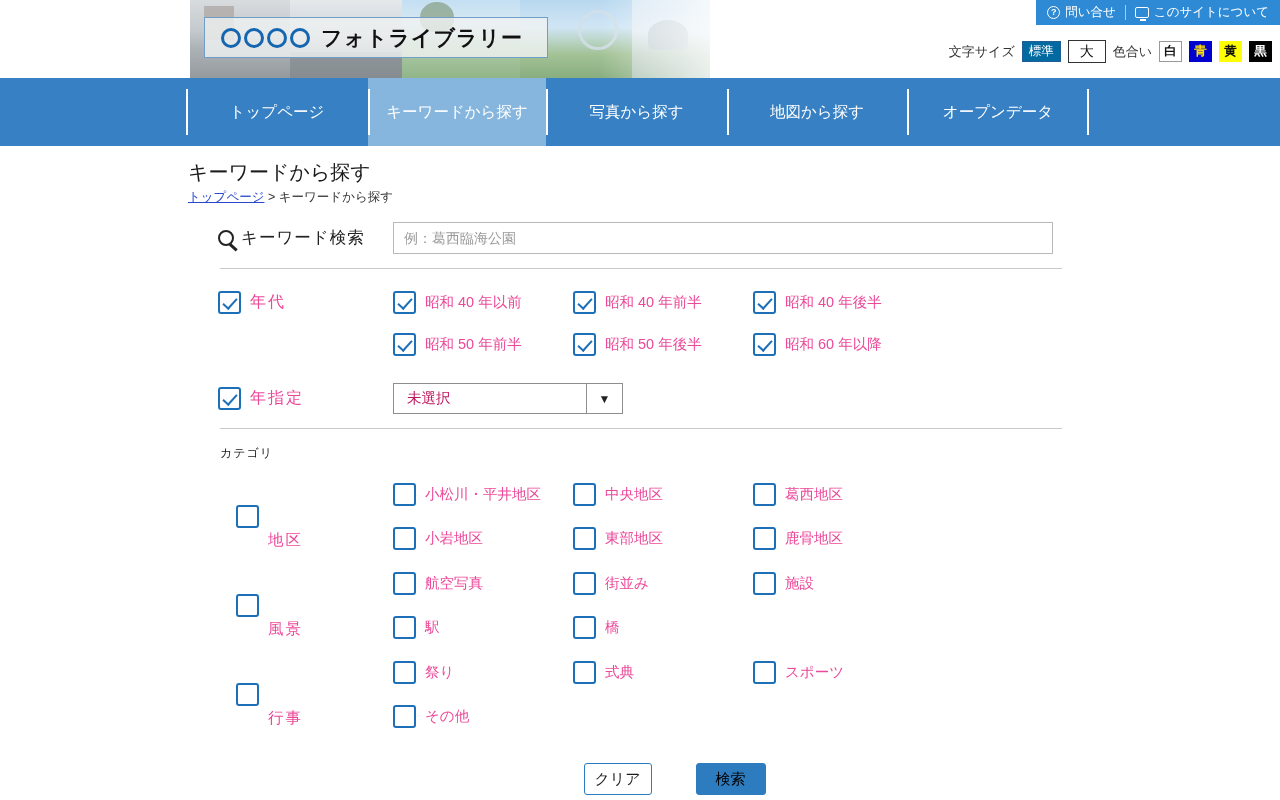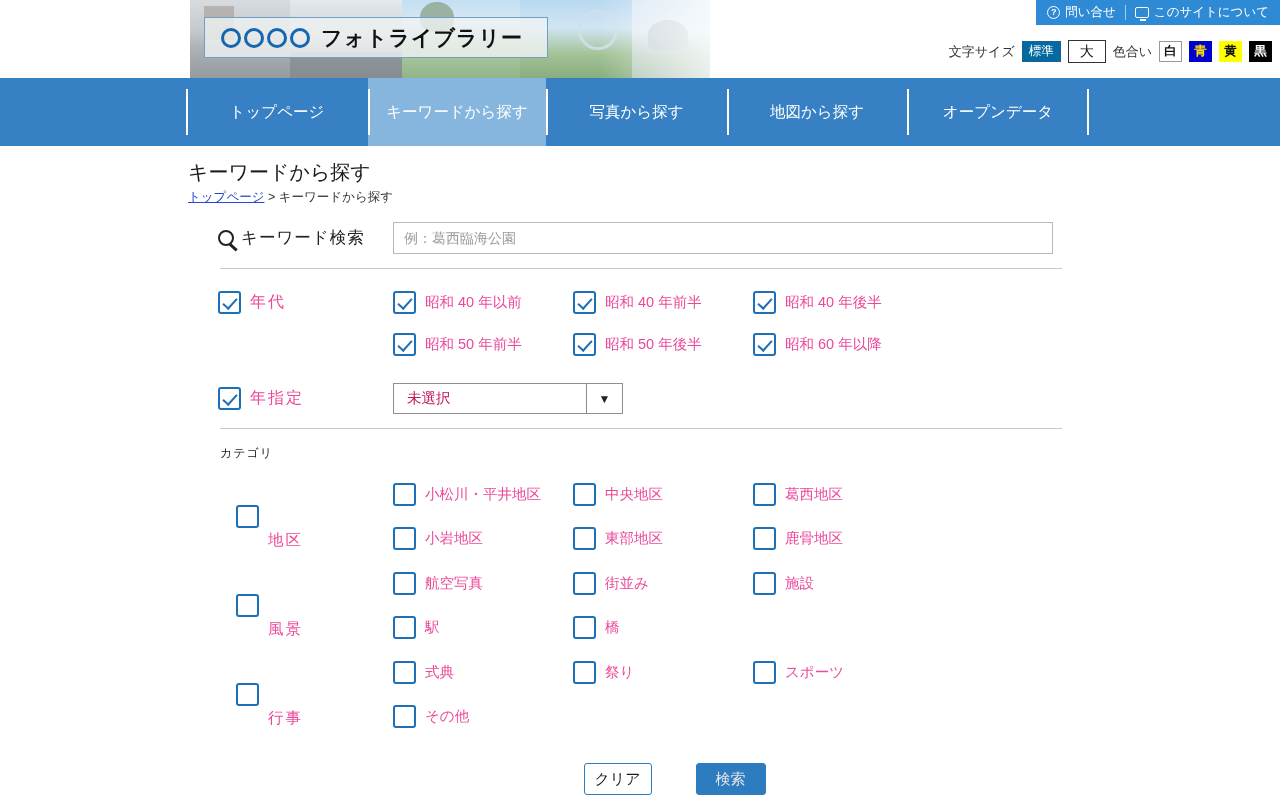--- a/index.html
+++ b/index.html
@@ -237,21 +237,21 @@
   .cat-head .lbl { font-size: 15.5px; letter-spacing: 2px; margin-top: 48px; }
   .cat-grid { display: grid; grid-template-columns: 180px 180px 180px; row-gap: 18px; }
 
   
   .btn-row { display: flex; justify-content: center; gap: 44px; margin: 34px 9px 0 -110px; }
   .btn {
     display: flex; align-items: center; justify-content: center;
     font-size: 15px; cursor: pointer; border-radius: 3px;
   }
   .btn-clear { width: 68px; height: 32px; background: #fff; color: #1a1a1a; border: 1px solid #2e7cc0; }
-  .btn-search { width: 70px; height: 32px; background: #2e7cc0; color: #e5e5e5; border: 1px solid #2e7cc0; }
+  .btn-search { width: 70px; height: 32px; background: #2e7cc0; color: #000000; border: 1px solid #2e7cc0; }
 </style>
 </head>
 <body>
 
 <div class="header">
   <div class="header-photos">
     <div class="photo-tile pt1"></div>
     <div class="photo-tile pt2"></div>
     <div class="photo-tile pt3"></div>
     <div class="photo-tile pt4"></div>
@@ -452,25 +452,25 @@
   <div class="cat-block">
     <div class="cat-head">
       <div class="cb-item">
         <span class="cb"></span>
         <span class="lbl">行事</span>
       </div>
     </div>
     <div class="cat-grid">
       <div class="cb-item">
         <span class="cb"></span>
+        <span class="lbl">祭り</span>
+      </div>
+      <div class="cb-item">
+        <span class="cb"></span>
         <span class="lbl">式典</span>
-      </div>
-      <div class="cb-item">
-        <span class="cb"></span>
-        <span class="lbl">祭り</span>
       </div>
       <div class="cb-item">
         <span class="cb"></span>
         <span class="lbl">スポーツ</span>
       </div>
       <div class="cb-item">
         <span class="cb"></span>
         <span class="lbl">その他</span>
       </div>
     </div>

